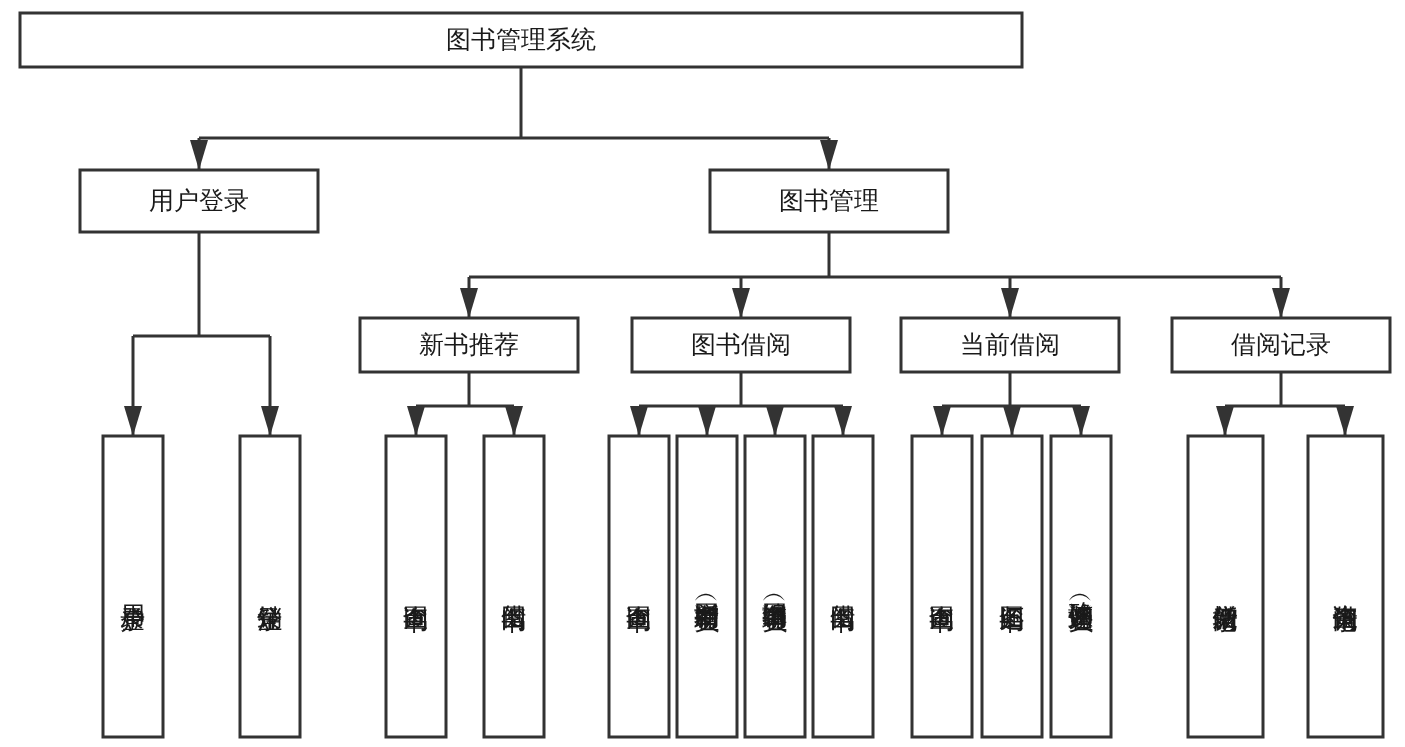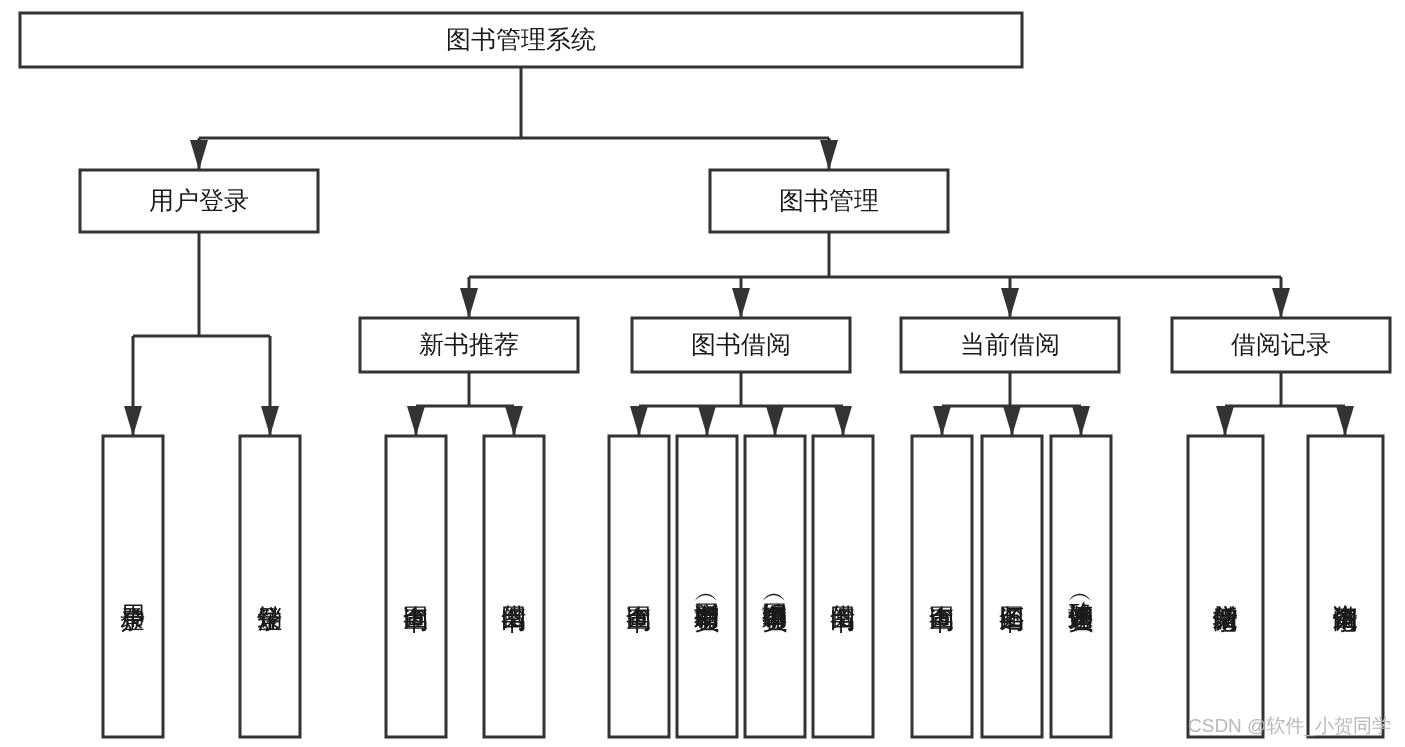--- a/index.html
+++ b/index.html
@@ -199,14 +199,13 @@
       <div class="node-label-v" style="left: 1051px; top: 436px; width: 60px; height: 301px;">
         <span>确认归还（管理员）</span>
       </div>
       <div class="node-label-v" style="left: 1188px; top: 436px; width: 75px; height: 301px;">
         <span>新增借阅记录</span>
       </div>
       <div class="node-label-v" style="left: 1308px; top: 436px; width: 75px; height: 301px;">
         <span>查询借阅记录</span>
       </div>
     </div>
-  <div class="watermark">CSDN @软件_小贺同学</div>
 </div>
 
 </body></html>

